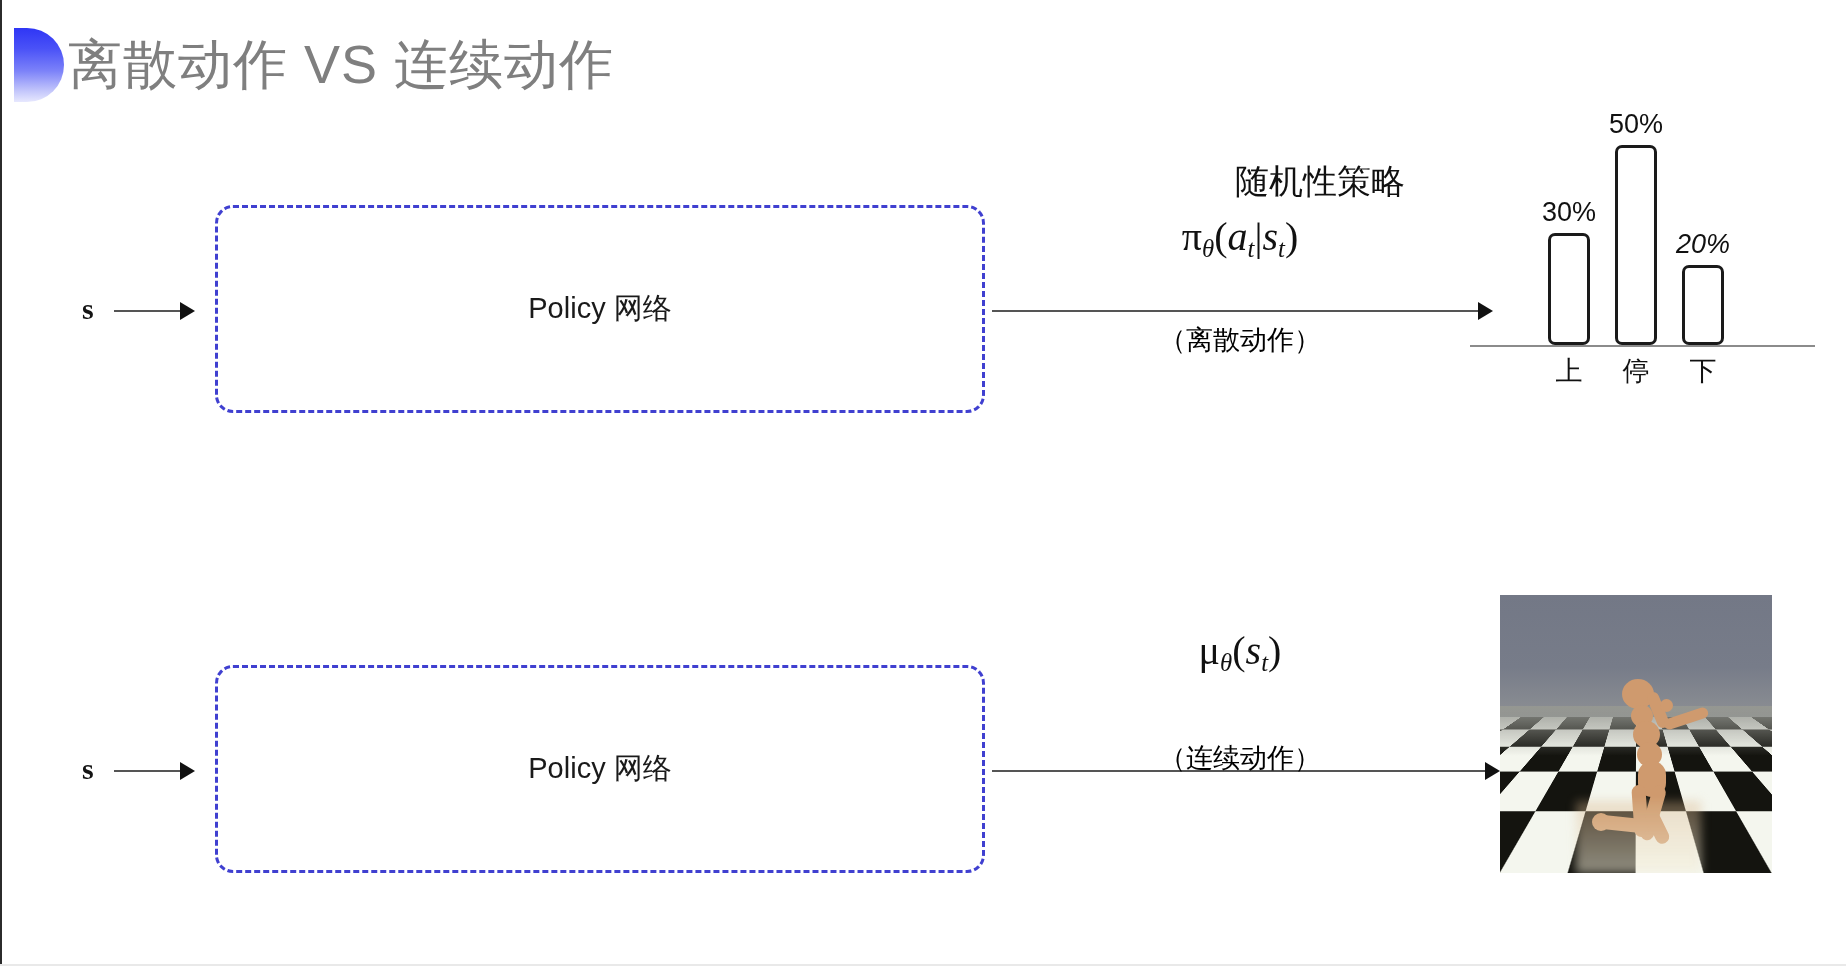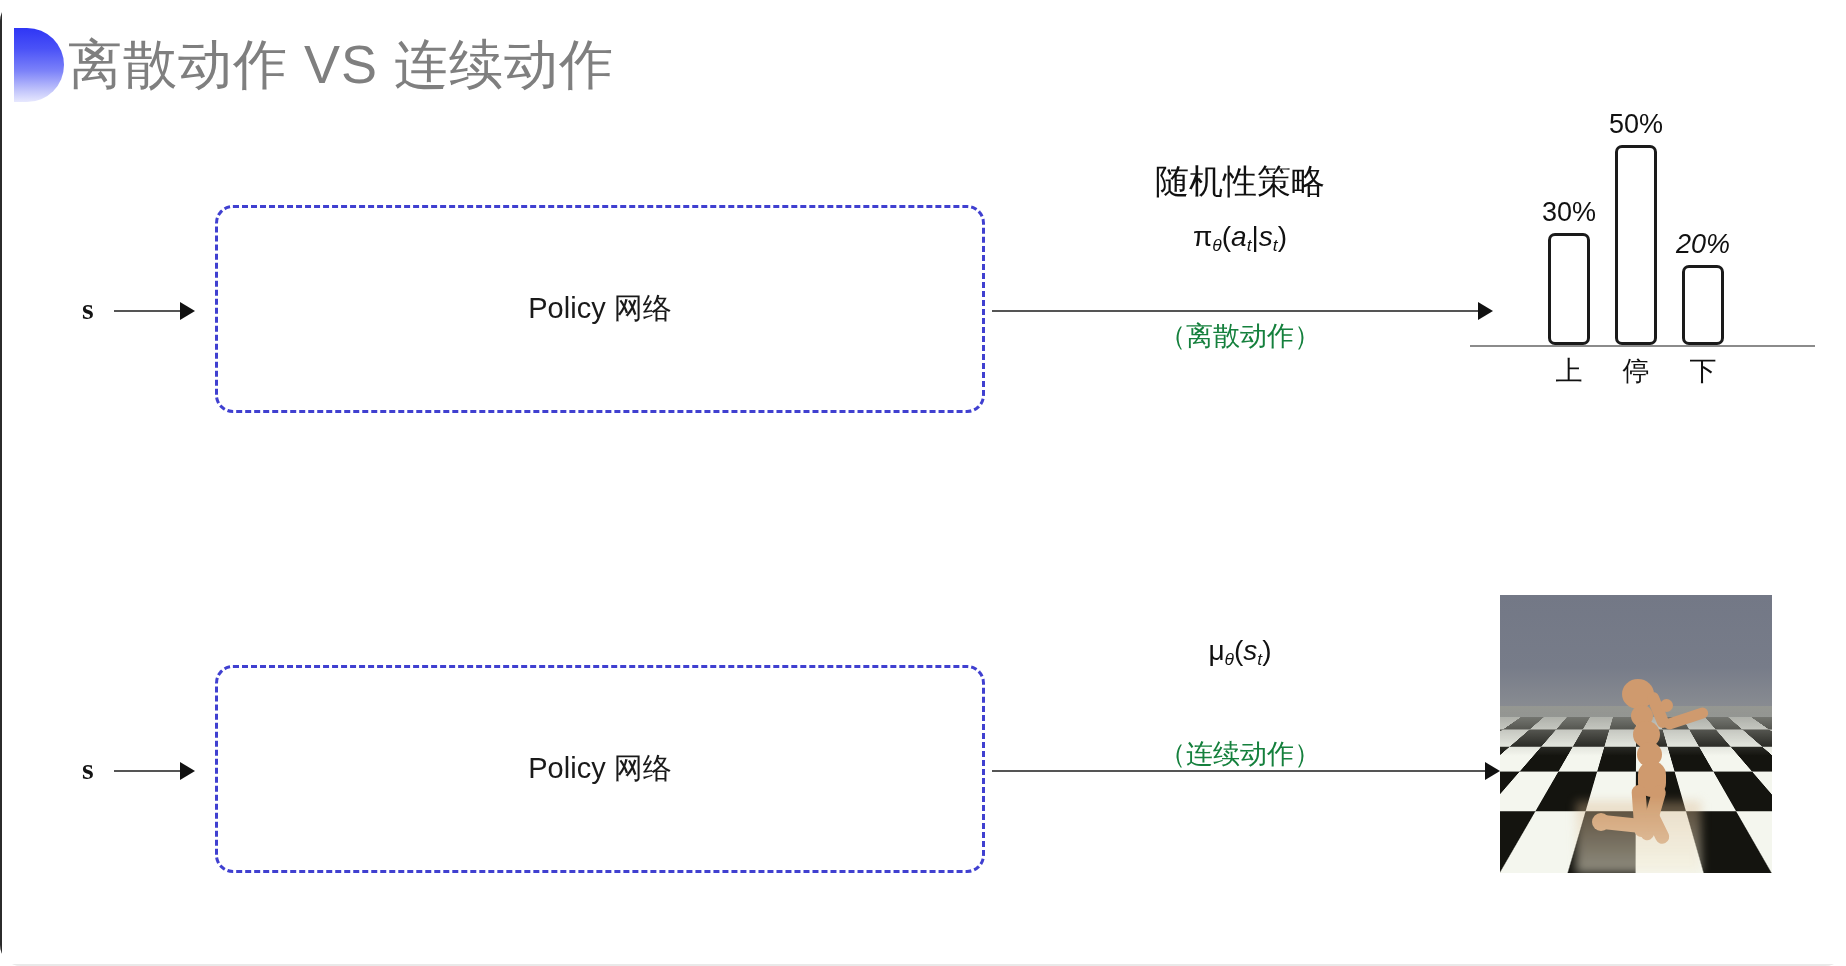--- a/index.html
+++ b/index.html
@@ -9,21 +9,20 @@
   }
   body {
     font-family: "Liberation Sans", "DejaVu Sans", sans-serif;
   }
   #slide {
     position: relative;
     width: 1846px;
     height: 966px;
     background: #ffffff;
     overflow: hidden;
-    border-radius: 21px;
   }
   
   .edge-left {
     position: absolute;
     left: 0; top: 0;
     width: 2px; height: 966px;
     background: #2b2b2b;
   }
   .edge-bottom {
     position: absolute;
@@ -105,35 +104,36 @@
   .policy-caption {
     position: absolute;
     text-align: center;
     width: 330px;
   }
   .policy-caption .pc-title {
     font-size: 34px;
     color: #111111;
     white-space: nowrap;
     line-height: 46px;
+    text-align: right;
   }
   .policy-caption .pc-formula {
-    font-size: 28px;
+    font-size: 40px;
     color: #111111;
     white-space: nowrap;
     line-height: 66px;
-    font-family: Liberation Sans, sans-serif;
+    font-family: Liberation Serif, serif;
     font-style: italic;
   }
   .policy-caption .pc-formula .up {
     font-style: normal;
   }
   .policy-caption .pc-note {
     font-size: 27px;
-    color: #15803d;
+    color: #000000;
     white-space: nowrap;
     line-height: 40px;
   }
   sub.tsub {
     font-size: 0.62em;
     font-style: italic;
     vertical-align: -0.28em;
   }
 
   

